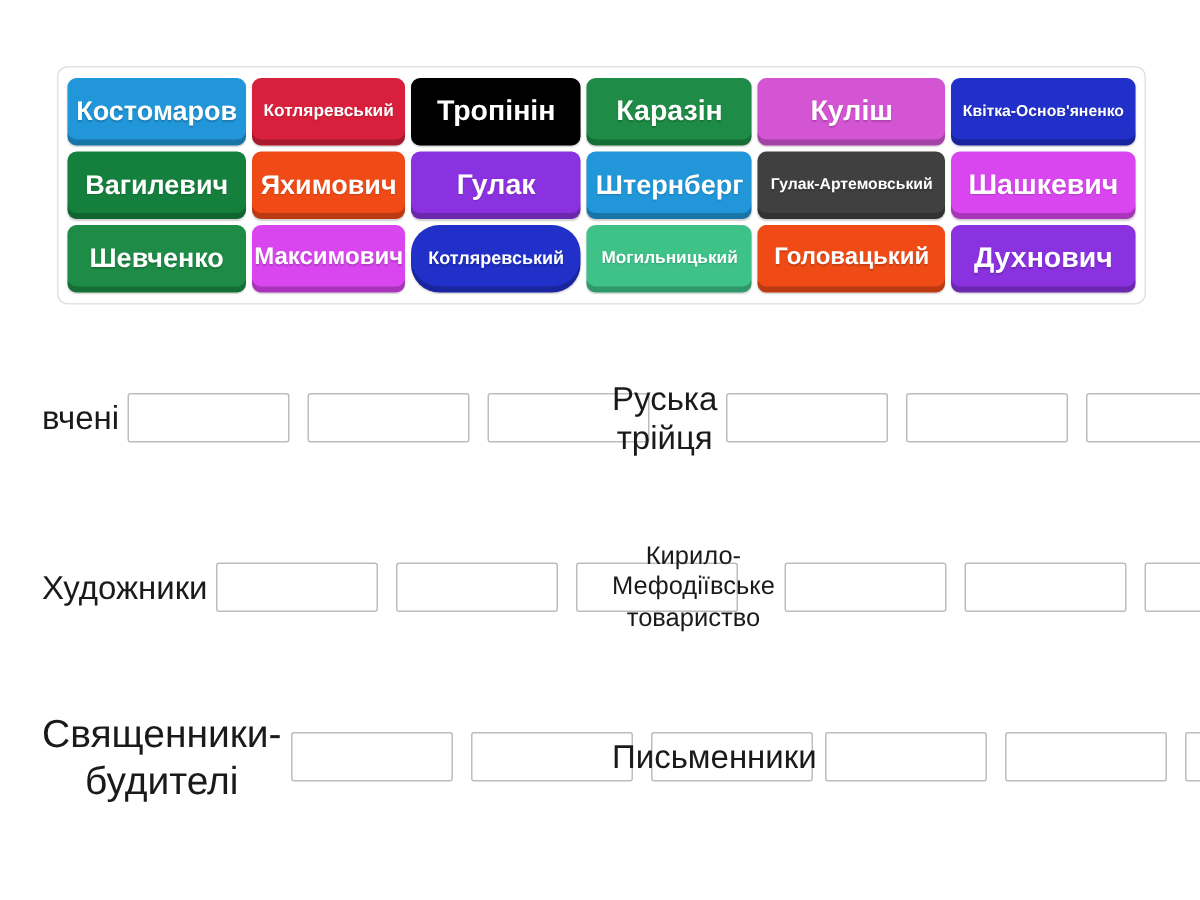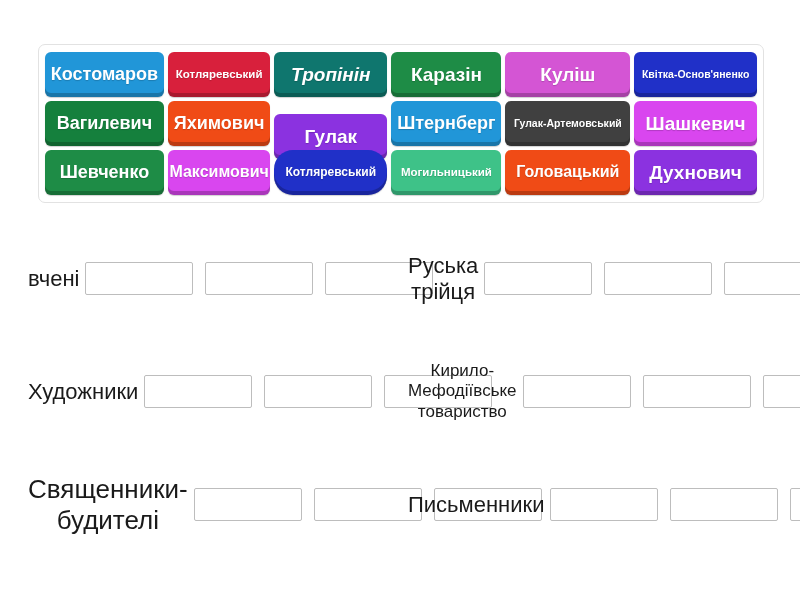--- a/index.html
+++ b/index.html
@@ -119,29 +119,29 @@
     cursor: pointer;
   }
 </style>
 </head>
 <body>
 
 <div id="tile-tray">
     <div class="tile-row">
       <div class="tile c0 fs-lg" style="background: rgb(33, 150, 216);">Костомаров</div>
       <div class="tile c1 fs-xs" style="background: rgb(216, 32, 60);">Котляревський</div>
-      <div class="tile c2 fs-xl" style="background: #0f766e; font-style: italic;">Тропінін</div>
+      <div class="tile c2 fs-xl" style="background: #000000;">Тропінін</div>
       <div class="tile c3 fs-xl" style="background: rgb(30, 140, 70);">Каразін</div>
       <div class="tile c4 fs-xl" style="background: rgb(212, 85, 212);">Куліш</div>
       <div class="tile c5 fs-xxs" style="background: rgb(32, 48, 200);">Квітка-Основ'яненко</div>
     </div>
     <div class="tile-row">
       <div class="tile c0 fs-lg" style="background: #15803d;">Вагилевич</div>
       <div class="tile c1 fs-lg" style="background: rgb(240, 75, 22);">Яхимович</div>
-      <div class="tile c2 fs-xl" style="background: rgb(139, 50, 224); margin-top: 13px;">Гулак</div>
+      <div class="tile c2 fs-xl" style="background: rgb(139, 50, 224);">Гулак</div>
       <div class="tile c3 fs-lg" style="background: rgb(33, 150, 216);">Штернберг</div>
       <div class="tile c4 fs-xxs" style="background: #404040;">Гулак-Артемовський</div>
       <div class="tile c5 fs-xl" style="background: #d946ef;">Шашкевич</div>
     </div>
     <div class="tile-row">
       <div class="tile c0 fs-lg" style="background: rgb(30, 140, 70);">Шевченко</div>
       <div class="tile c1 fs-md" style="background: #d946ef;">Максимович</div>
       <div class="tile c2 fs-sm" style="background: rgb(32, 48, 200);">Котляревський</div>
       <div class="tile c3 fs-xs" style="background: rgb(62, 194, 136);">Могильницький</div>
       <div class="tile c4 fs-md" style="background: rgb(240, 75, 22);">Головацький</div>

